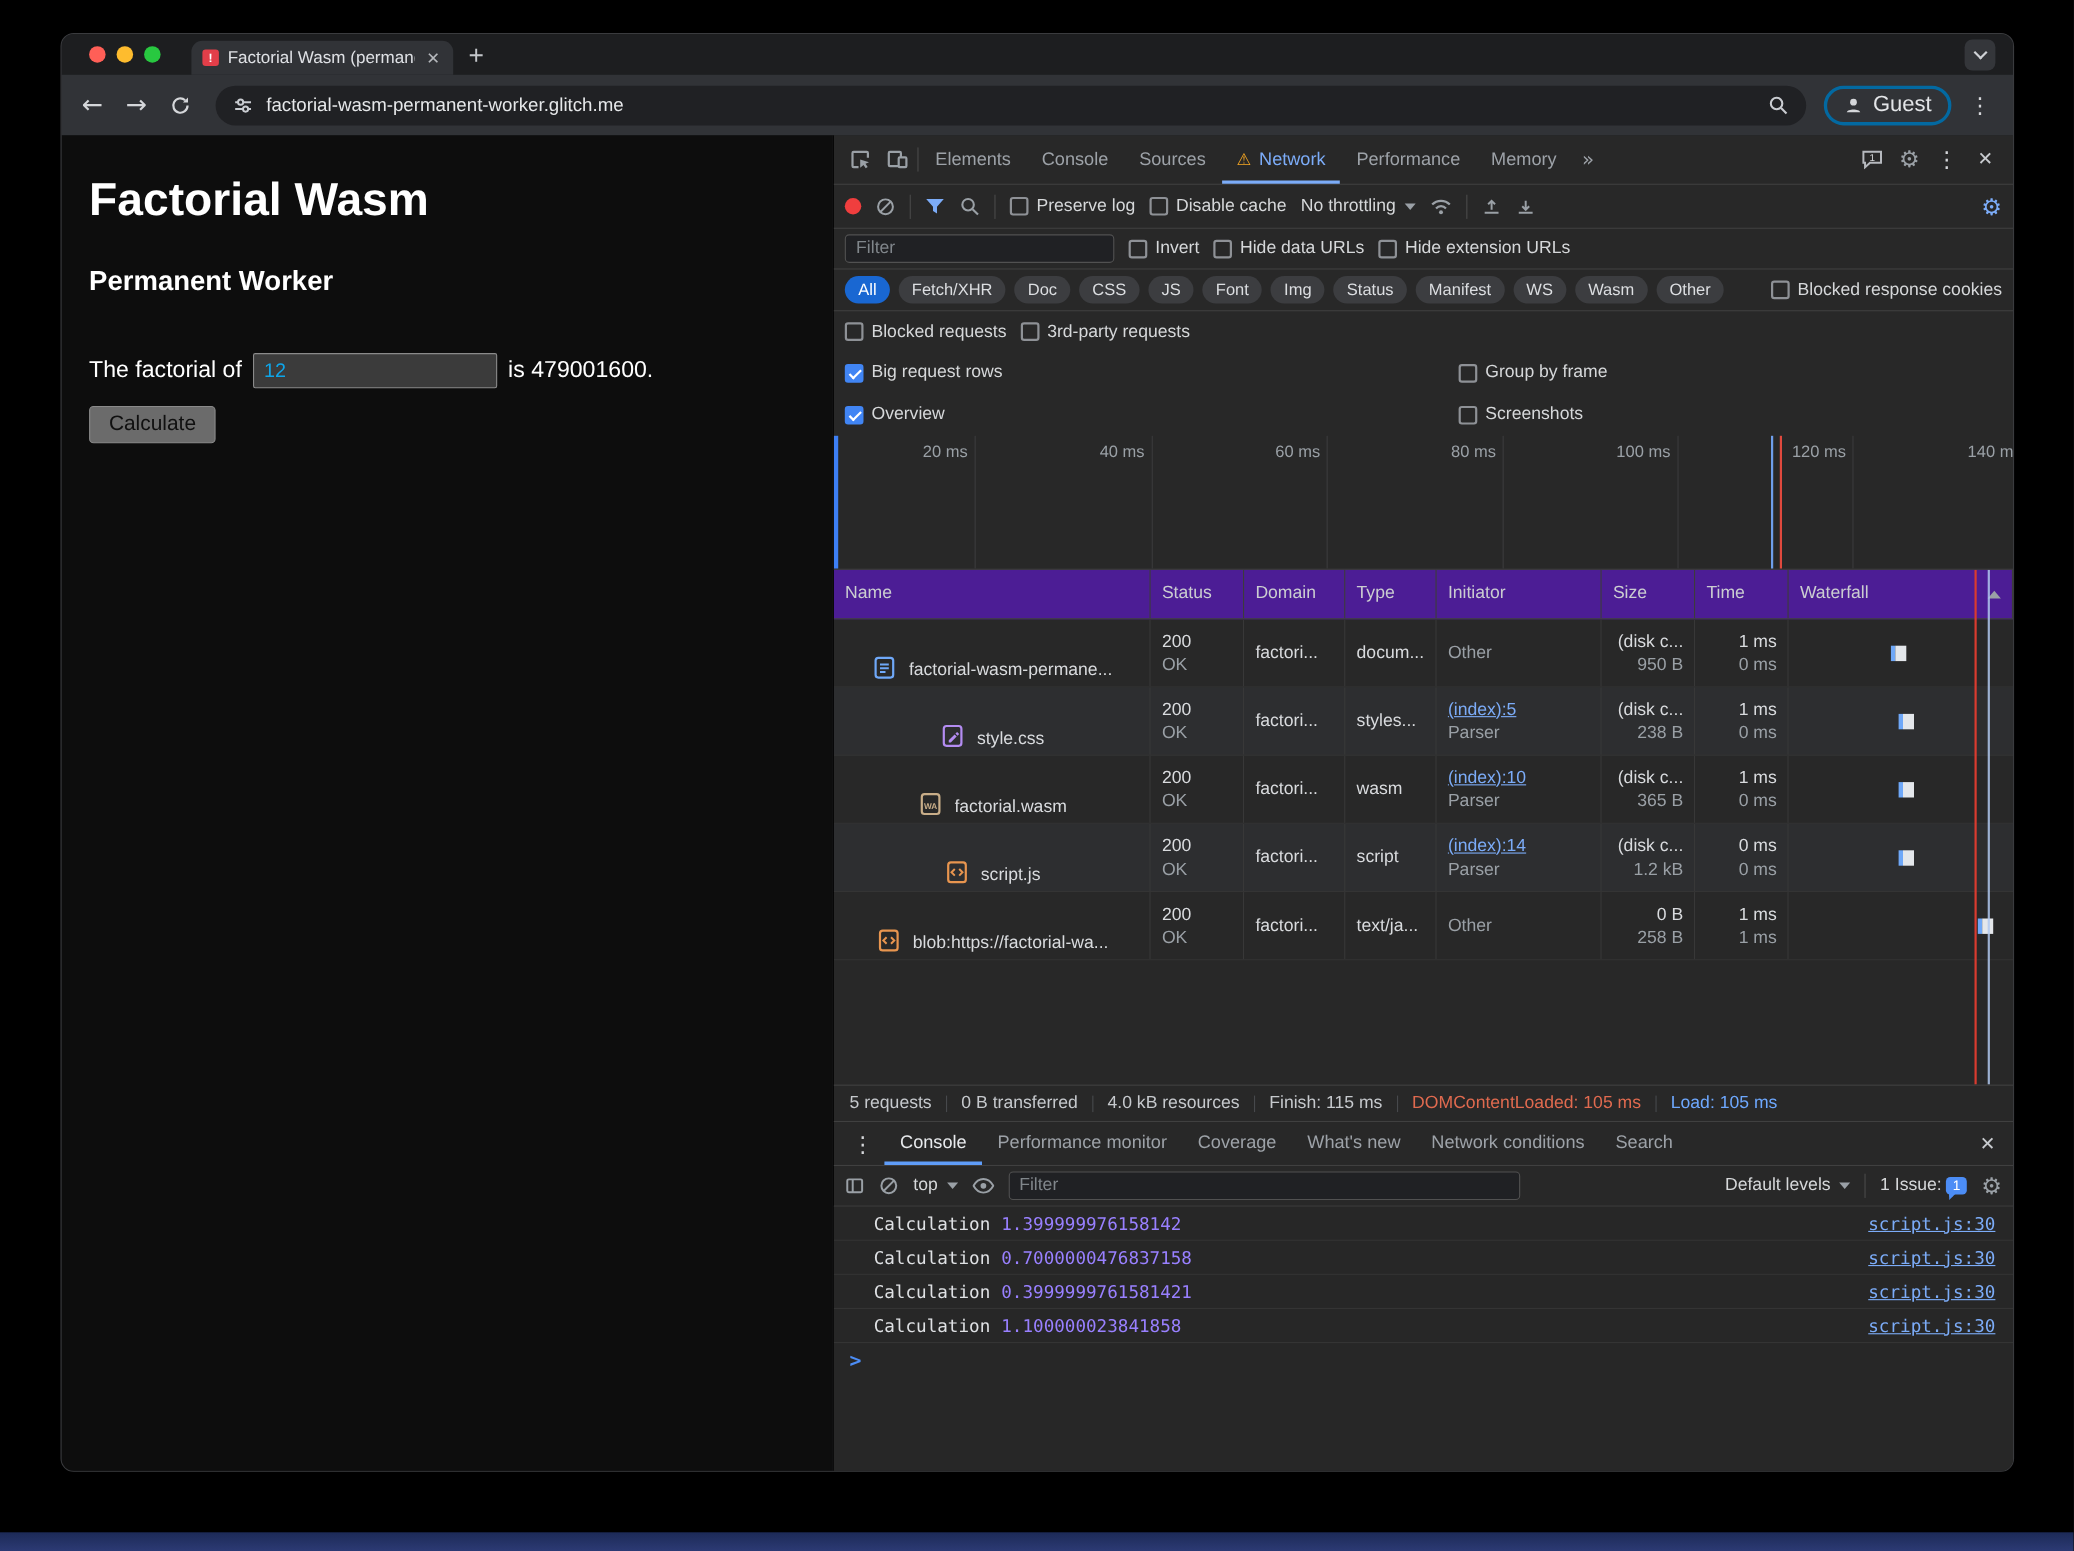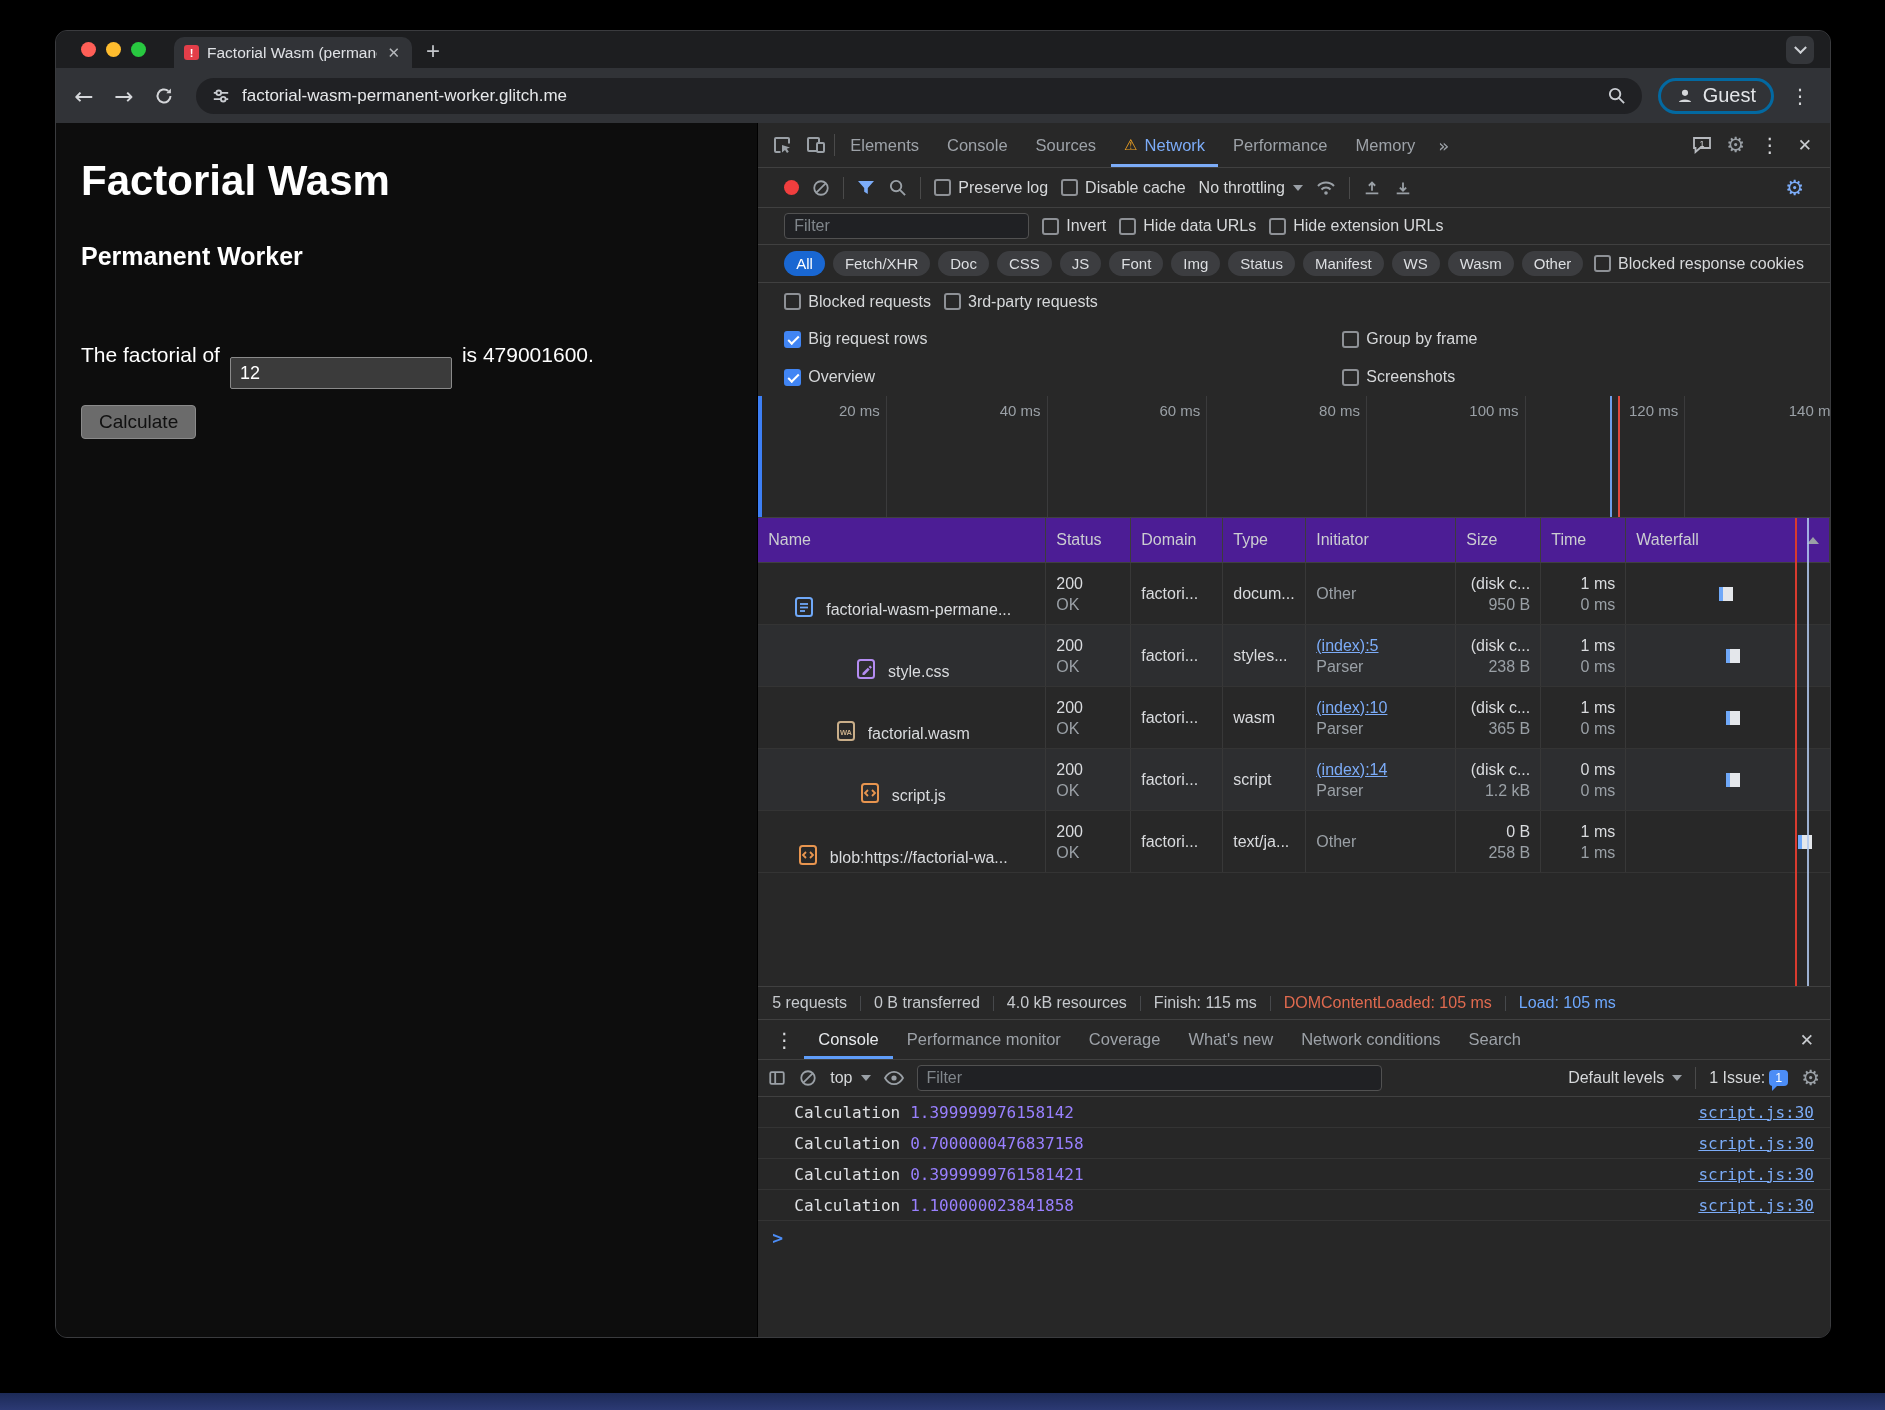--- a/index.html
+++ b/index.html
@@ -42,21 +42,21 @@
     align-items:center; gap:9px; padding:0 15px; color:#e3e5e8; font-size:20px; }
   .kebab { color:#d5d7da; font-size:20px; padding:0 8px; }
 
   
   .content { display:flex; height:1216px; }
   .page { width:702px; background:#0d0d0d; color:#fff; padding:34px 30px 0 25px; }
   .page h1 { font-size:42px; font-weight:700; line-height:48px; margin-bottom:34px; }
   .page h2 { font-size:25px; font-weight:700; line-height:34px; margin-bottom:48px; }
   .sentence { font-size:21px; display:flex; align-items:center; gap:10px; margin-bottom:16px; }
   .sentence input { width:222px; height:32px; background:#3b3b3b; border:1px solid #8a8a8a;
-    color:#ffffff; font-size:18px; padding:0 9px; border-radius:2px; font-family:"Liberation Sans",sans-serif;margin-top:36px; }
+    color:#0ea5e9; font-size:18px; padding:0 9px; border-radius:2px; font-family:"Liberation Sans",sans-serif; }
   .calc-btn { background:#6b6b6b; color:#101010; border:1px solid #8a8a8a; border-radius:4px;
     font-size:19px; padding:5px 17px; font-family:"Liberation Sans",sans-serif; }
 
   
   .devtools { width:1074px; background:#282828; color:#d6d8da; font-size:16px;
     display:flex; flex-direction:column; border-left:1px solid #000; }
   .hsep { border-bottom:1px solid #404040; }
   .vdiv { width:1px; height:22px; background:#4a4a4a; flex:none; }
   .spacer { flex:1; }
 
@@ -64,21 +64,21 @@
   .dt-tabbar .toolicon { width:32px; height:32px; display:flex; align-items:center; justify-content:center; }
   .dt-tab { height:100%; display:flex; align-items:center; gap:7px; padding:0 13px;
     color:#9da2a8; font-size:16.5px; white-space:nowrap; }
   .dt-tab.sel { color:#7cacf8; box-shadow:inset 0 -3px 0 #7cacf8; }
   .warn { color:#f5a623; font-size:15px; }
   .more-tabs { color:#9da2a8; font-size:18px; padding:0 8px; }
   .gear { font-size:21px; color:#9aa0a6; }
   .gear.blue { color:#7cacf8; }
   .closex { color:#c8cbcf; font-size:17px; padding:0 10px; }
 
-  .dt-row { display:flex; align-items:center; padding:0 26px; gap:13px; }
+  .dt-row { display:flex; align-items:center; padding:0 10px; gap:13px; }
   .dt-toolbar1 { height:40px; }
   .rec { width:15px; height:15px; border-radius:50%; background:#f03e3e; flex:none; }
   .cb-group { display:flex; align-items:center; gap:7px; white-space:nowrap; }
   .cb { width:17px; height:17px; border:2px solid #8e9196; border-radius:3px; flex:none; position:relative; }
   .cb.on { background:#4185f4; border-color:#4185f4; }
   .cb.on::after { content:""; position:absolute; left:2px; top:3px; width:9px; height:4px;
     border-left:2.5px solid #fff; border-bottom:2.5px solid #fff; transform:rotate(-45deg); }
   .caret { width:0; height:0; border-left:5px solid transparent; border-right:5px solid transparent;
     border-top:6px solid #9aa0a6; display:inline-block; margin-left:4px; }
   .ddl { display:flex; align-items:center; gap:4px; white-space:nowrap; }

